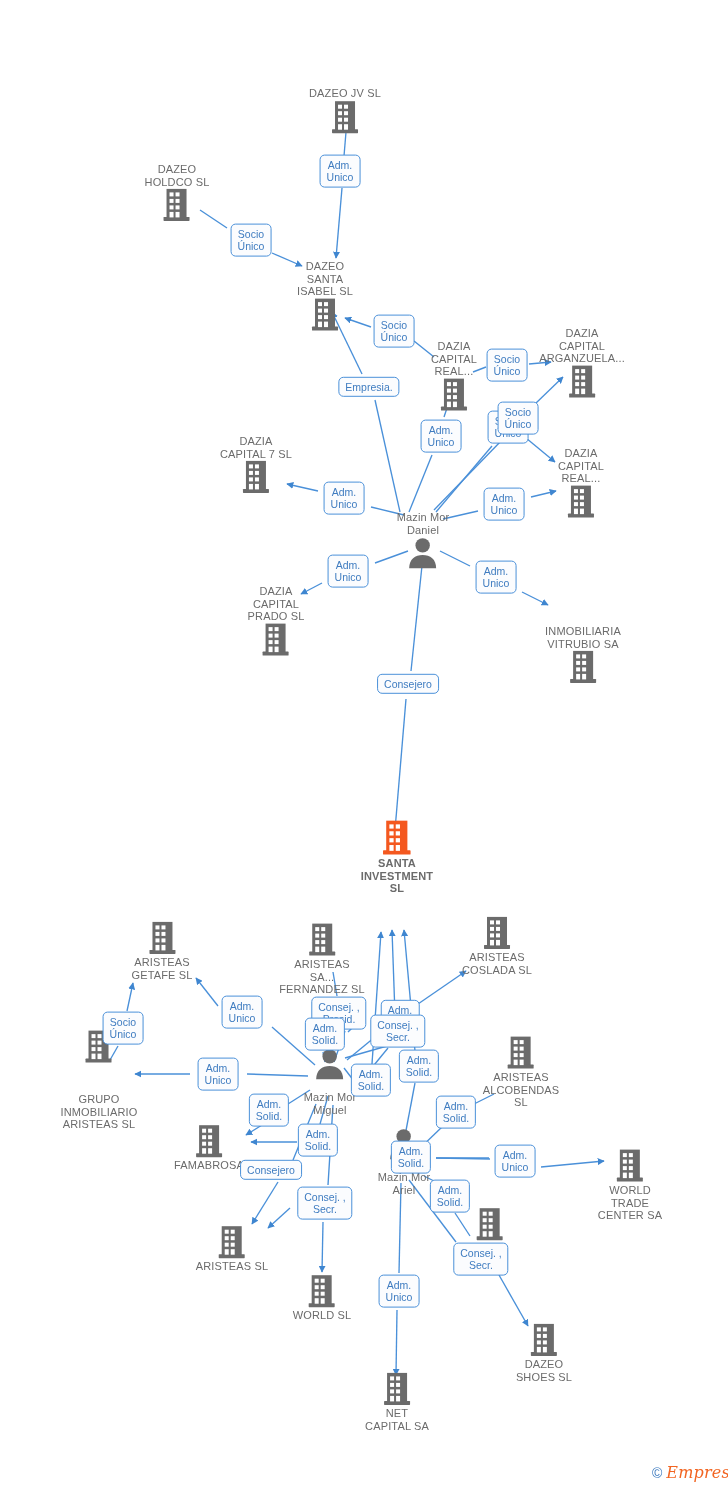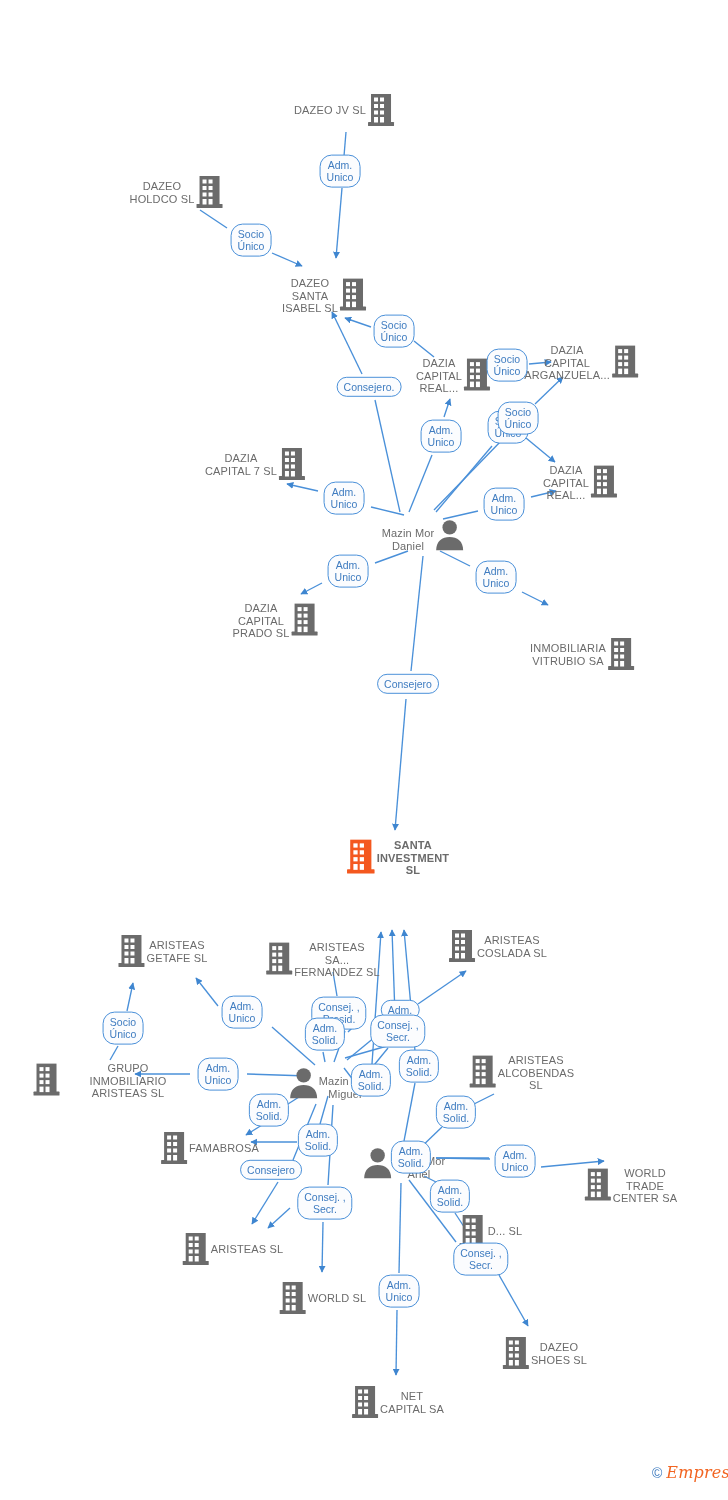--- a/index.html
+++ b/index.html
@@ -22,21 +22,21 @@
     left: 0;
     top: 0;
     width: 728px;
     height: 1500px;
     pointer-events: none;
   }
   .node {
     position: absolute;
     transform: translate(-50%, -50%);
     display: flex;
-    flex-direction: row;
+    flex-direction: column;
     align-items: center;
     justify-content: center;
   }
   .node .glyph {
     display: block;
     line-height: 0;
   }
   .node .caption {
     margin-top: 1px;
     text-align: center;
@@ -53,21 +53,21 @@
   .node.target .caption {
     color: #6b6b6b;
     font-weight: bold;
   }
   .badge {
     position: absolute;
     transform: translate(-50%, -50%);
     box-sizing: border-box;
     background: #fbfcfe;
     border: 1.3px solid #4a90d9;
-    border-radius: 12px;
+    border-radius: 5px;
     color: #3f7cc0;
     font-size: 10.5px;
     line-height: 12.4px;
     text-align: center;
     padding: 3px 6px;
     white-space: pre-line;
     font-family: "Liberation Sans", sans-serif;
   }
   .watermark {
     position: absolute;
@@ -652,21 +652,21 @@
 CAPITAL SA</span>
       </div>
     </div>
   <div id="badge-layer">
       <div class="badge" style="left: 340px; top: 171px;">Adm.
 Unico</div>
       <div class="badge" style="left: 251px; top: 240px;">Socio
 Único</div>
       <div class="badge" style="left: 394px; top: 331px;">Socio
 Único</div>
-      <div class="badge" style="left: 369px; top: 387px;">Consejero.</div>
+      <div class="badge" style="left: 369px; top: 387px;">Empresia.</div>
       <div class="badge" style="left: 507px; top: 365px;">Socio
 Único</div>
       <div class="badge" style="left: 441px; top: 436px;">Adm.
 Unico</div>
       <div class="badge" style="left: 508px; top: 427px;">Socio
 Único</div>
       <div class="badge" style="left: 518px; top: 418px;">Socio
 Único</div>
       <div class="badge" style="left: 344px; top: 498px;">Adm.
 Unico</div>

